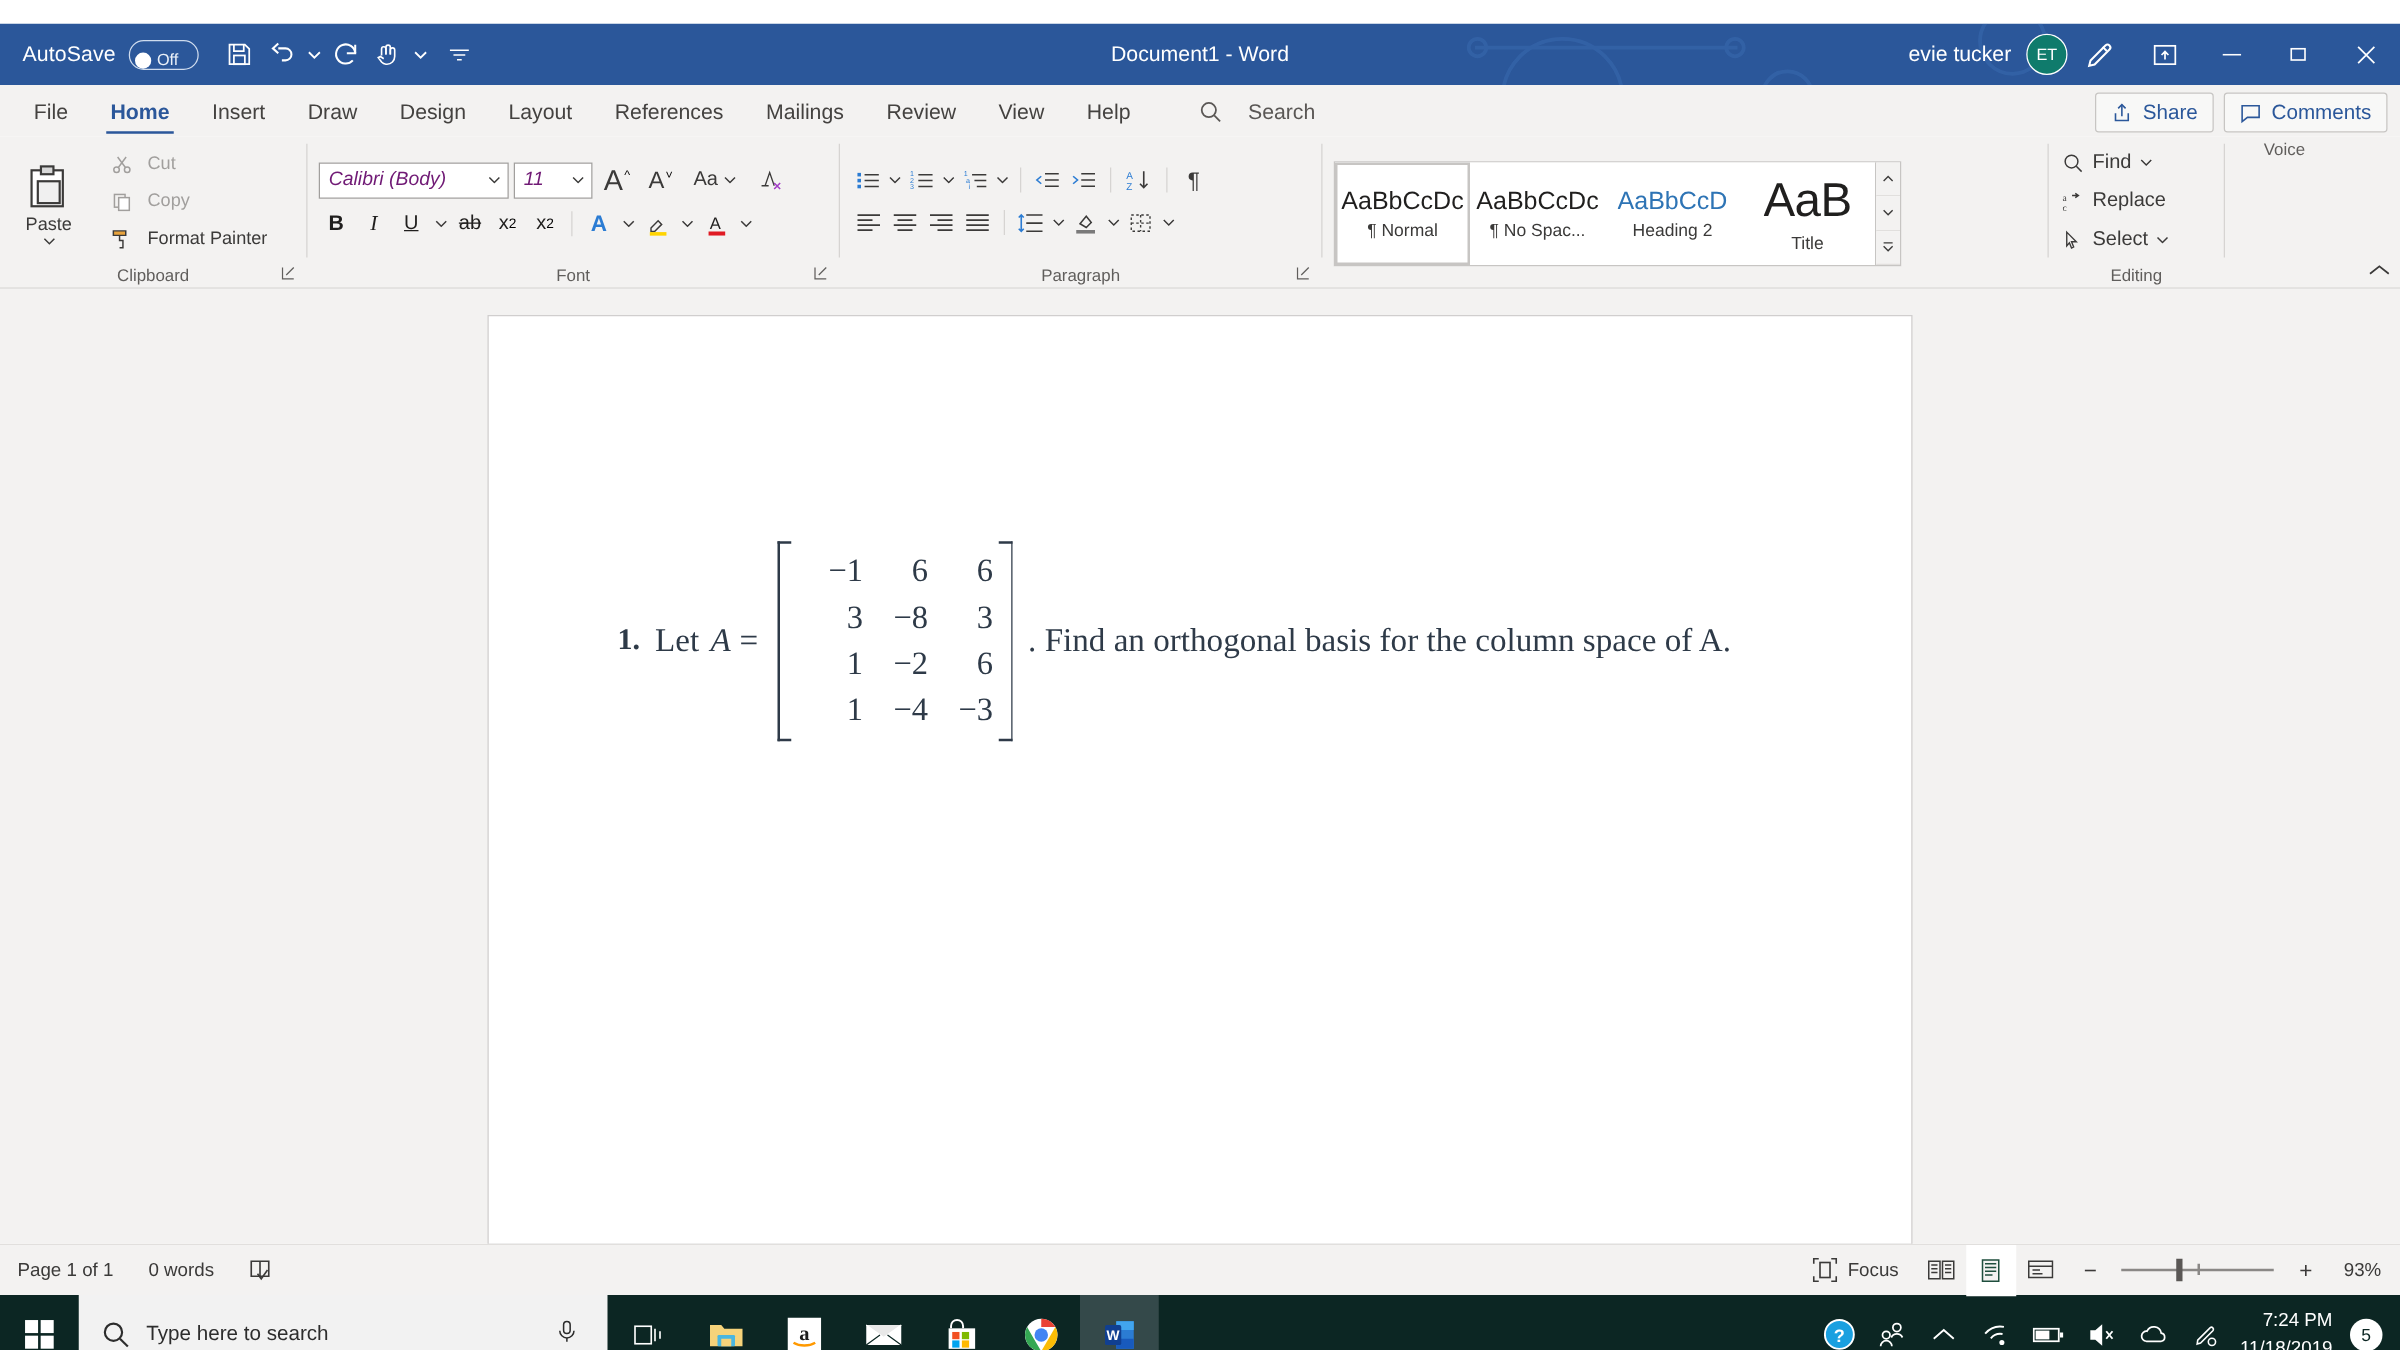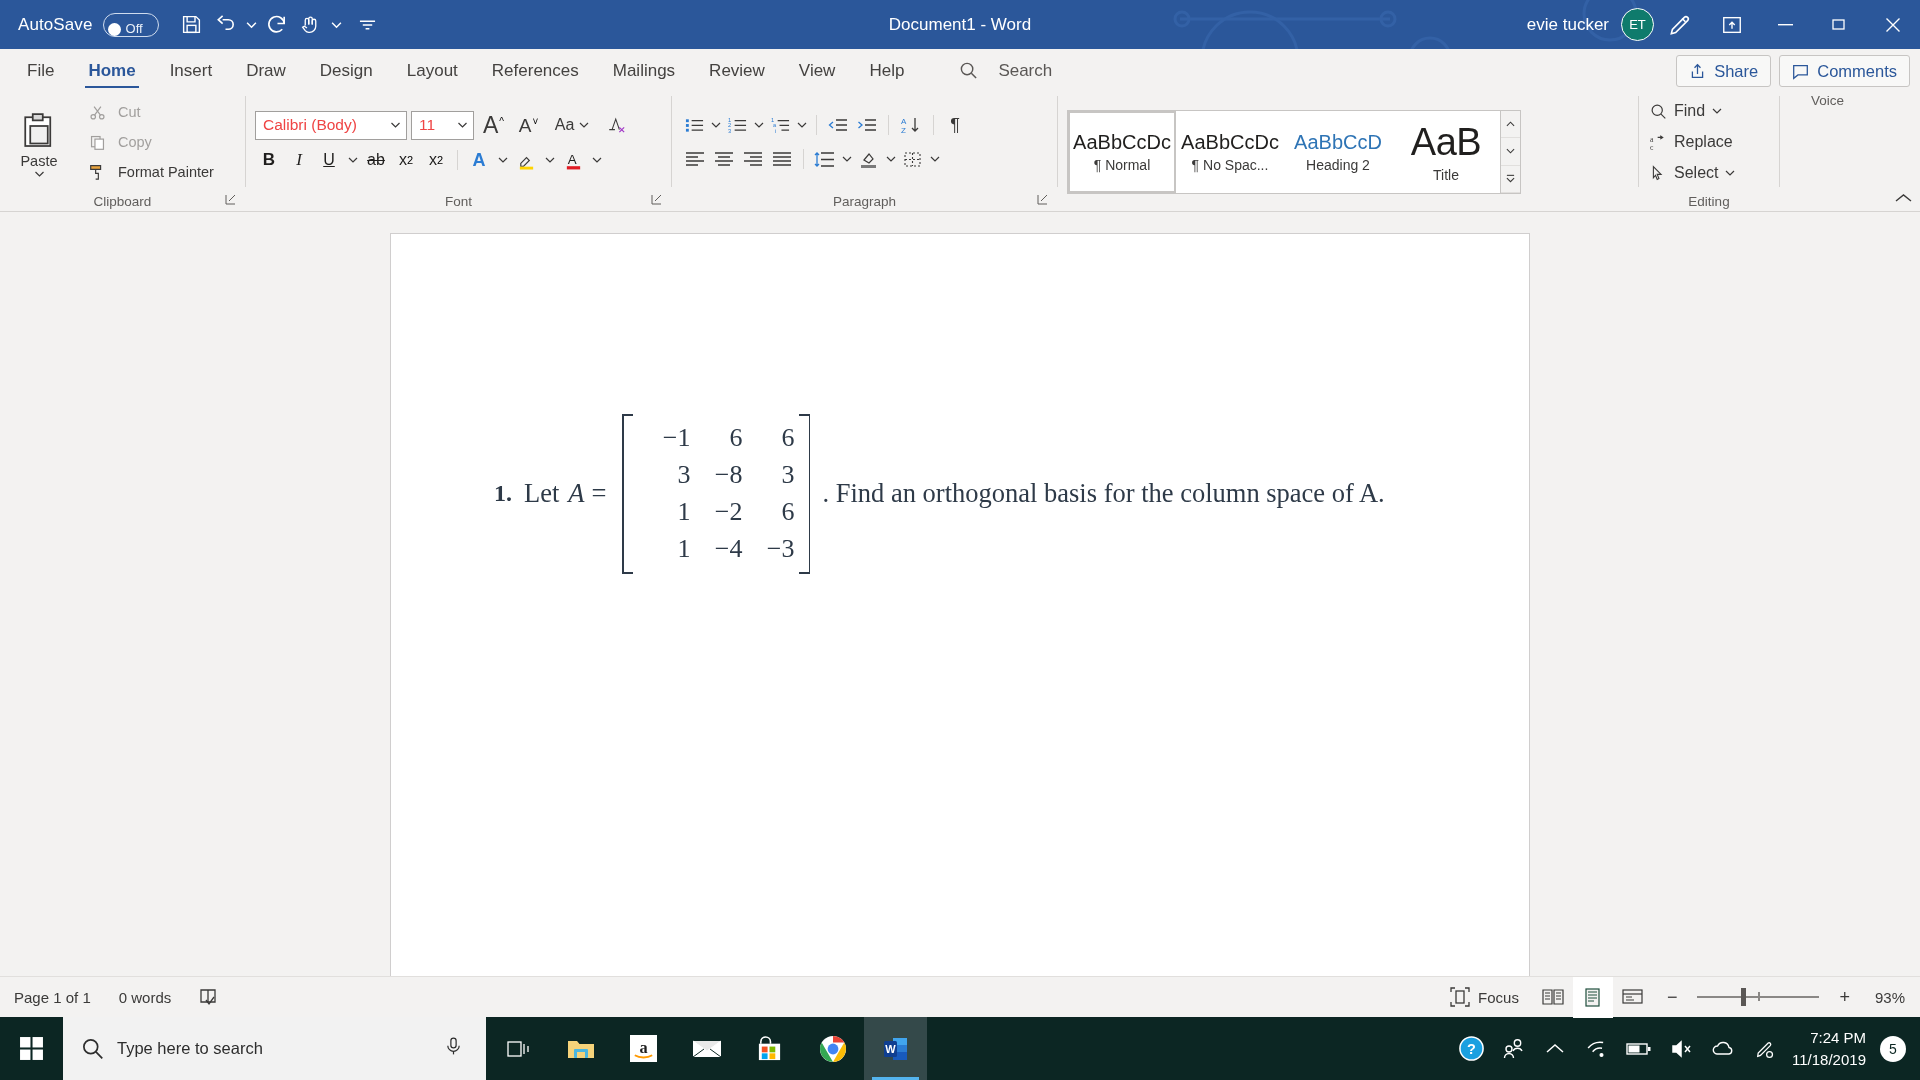--- a/index.html
+++ b/index.html
@@ -12,20 +12,21 @@
 
   
   .titlebar {
     position: relative;
     height: 49px;
     background: #2b579a;
     display: flex;
     align-items: center;
     color: #ffffff;
     overflow: hidden;
+    margin-top: 19px;
   }
   .tb-decor { position: absolute; inset: 0; pointer-events: none; opacity: .55; }
   .tb-left { display: flex; align-items: center; gap: 0px; padding-left: 18px; z-index: 2; }
   .autosave-label { font-size: 17px; letter-spacing: .1px; margin-right: 10px; }
   .toggle {
     width: 56px; height: 24px; border-radius: 12px;
     border: 1.6px solid #cfdcee; display: flex; align-items: flex-end;
     padding: 0 4px; gap: 5px;
   }
   .toggle .knob { width: 13px; height: 13px; border-radius: 50%; background: #ffffff; }
@@ -97,21 +98,21 @@
   .big-btn .lbl { font-size: 14.5px; }
   .small-row { display: flex; align-items: center; gap: 7px; font-size: 14.5px; color: #3b3a39; height: 25px; padding-left: 2px;}
   .small-row.dim { color: #a19f9d; }
   .icon-btn {
     width: 28px; height: 27px; display: flex; align-items: center; justify-content: center;
     border-radius: 2px;
   }
   .combo {
     display: flex; align-items: center; justify-content: space-between;
     border: 1px solid #a19f9d; background: #ffffff; height: 29px;
-    font-size: 15.5px; color: #ef4444; padding: 0 3px 0 7px;
+    font-size: 15.5px; color: #701a75; padding: 0 3px 0 7px; font-style: italic;
   }
   .caret-sm { width: 15px; display: flex; align-items: center; justify-content: center; }
   .row { display: flex; align-items: center; }
   .stack { display: flex; flex-direction: column; gap: 5px; }
 
   
   .styles-gallery {
     display: flex; border: 1px solid #c7c5c3; background: #ffffff; height: 84px;
   }
   .style-item {

